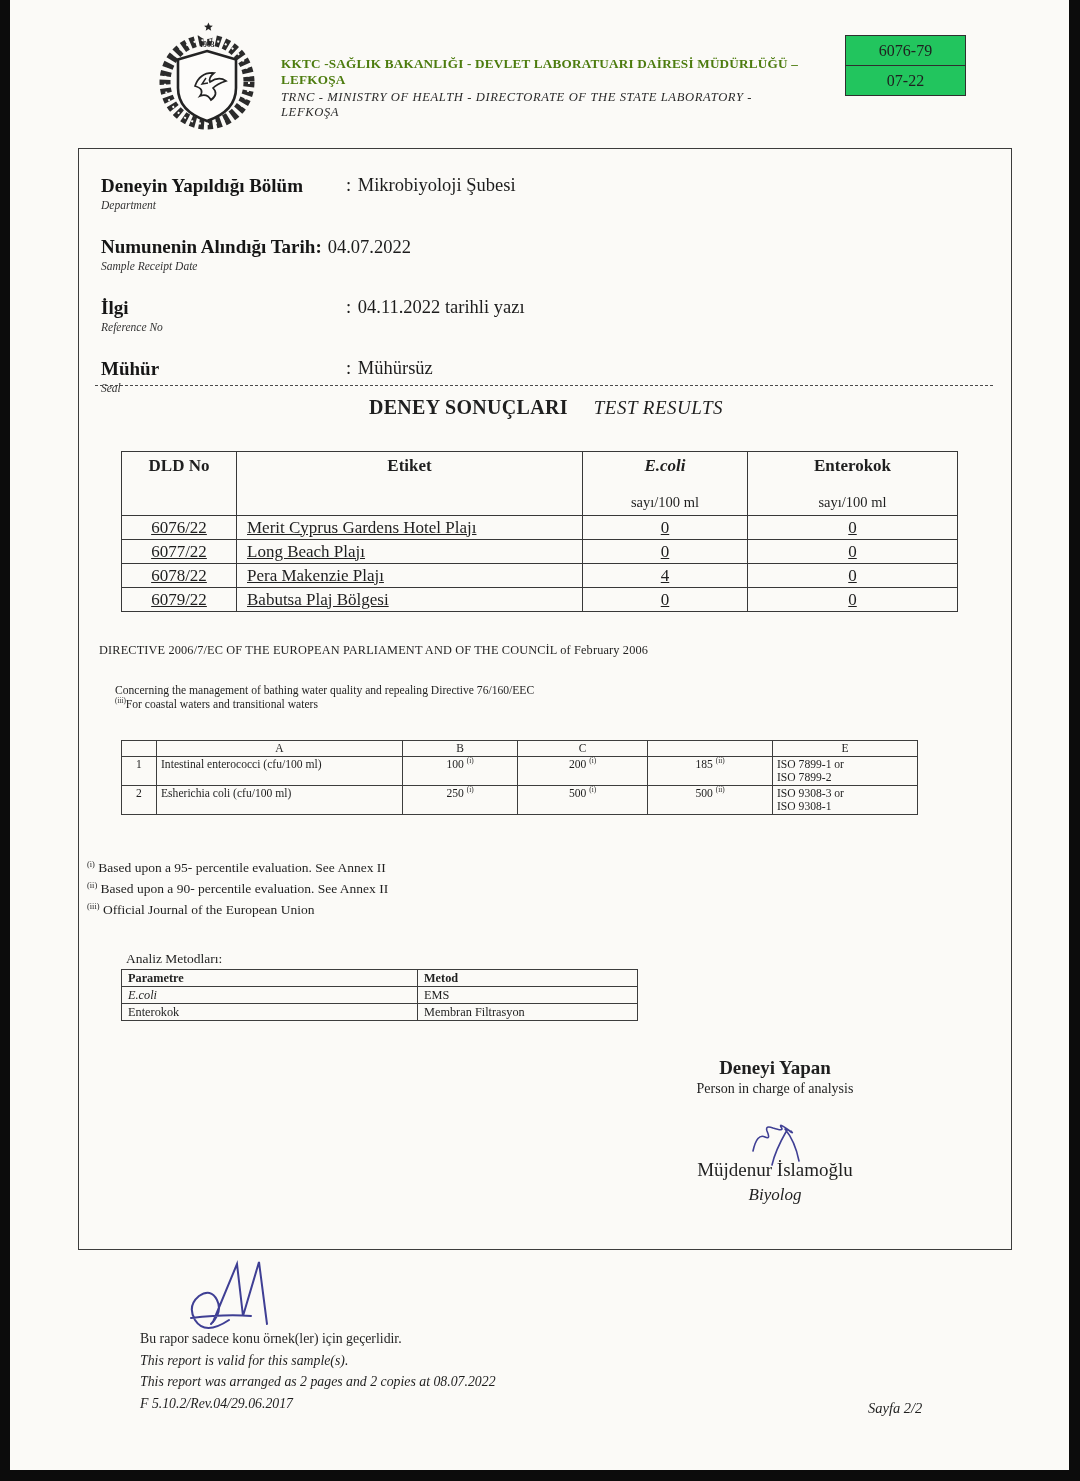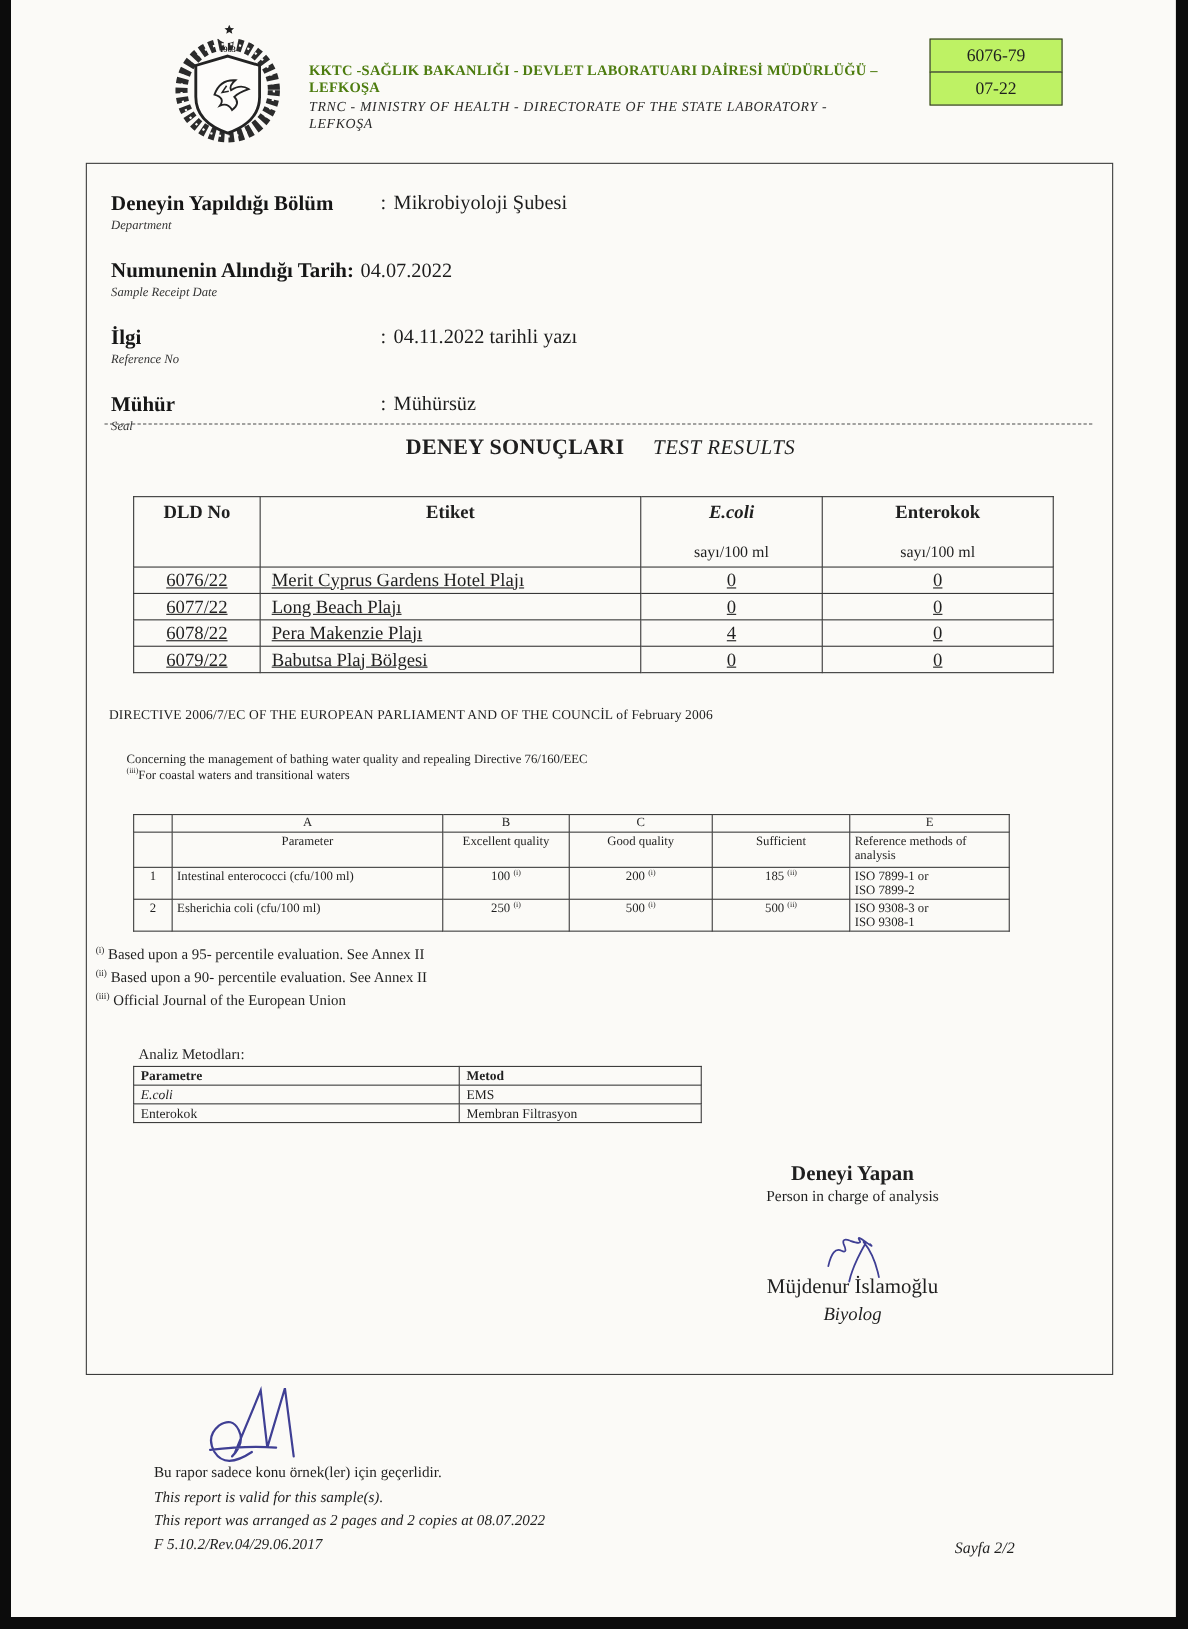--- a/index.html
+++ b/index.html
@@ -16,21 +16,21 @@
   #edge-bottom{ left:0; bottom:0; width:1080px; height:11px; }
 
   
   #emblem { position:absolute; left:148px; top:14px; width:118px; height:120px; }
   #org-block { position:absolute; left:281px; top:56px; width:530px; }
   #org-line-tr { font-weight:bold; font-size:13.2px; letter-spacing:.2px; color:#4d7c0f; }
   #org-line-en { font-style:italic; font-size:12.6px; letter-spacing:.6px; color:#2a2a2a; margin-top:2px; }
   #ref-boxes { position:absolute; left:845px; top:35px; width:121px; }
   .ref-box {
     border:1.4px solid #2f2f2f; height:31px; display:flex; align-items:center; justify-content:center;
-    font-size:16px; background:#bef264;
+    font-size:16px; background:#22c55e;
   }
   .ref-box + .ref-box { margin-top:-1px; }
 
   
   #frame {
     position:absolute; left:78px; top:148px; width:934px; height:1102px;
     border:1.5px solid #3c3c3c; background:transparent;
   }
 
   
@@ -285,28 +285,20 @@
         </colgroup>
       <tbody>
         <tr class="p-letter">
           <td></td>
           <td>A</td>
           <td>B</td>
           <td>C</td>
           <td></td>
           <td>E</td>
         </tr>
-        <tr class="p-head">
-          <td></td>
-          <td>Parameter</td>
-          <td>Excellent quality</td>
-          <td>Good quality</td>
-          <td>Sufficient</td>
-          <td class="ref-head">Reference methods of analysis</td>
-        </tr>
         <tr class="p-row">
           <td class="pno">1</td>
           <td>Intestinal enterococci (cfu/100 ml)</td>
           <td class="pc"><span>100</span> <sup>(i)</sup></td>
           <td class="pc"><span>200</span> <sup>(i)</sup></td>
           <td class="pc"><span>185</span> <sup>(ii)</sup></td>
           <td>
               <div>ISO 7899-1 or</div>
               <div>ISO 7899-2</div>
             </td>

